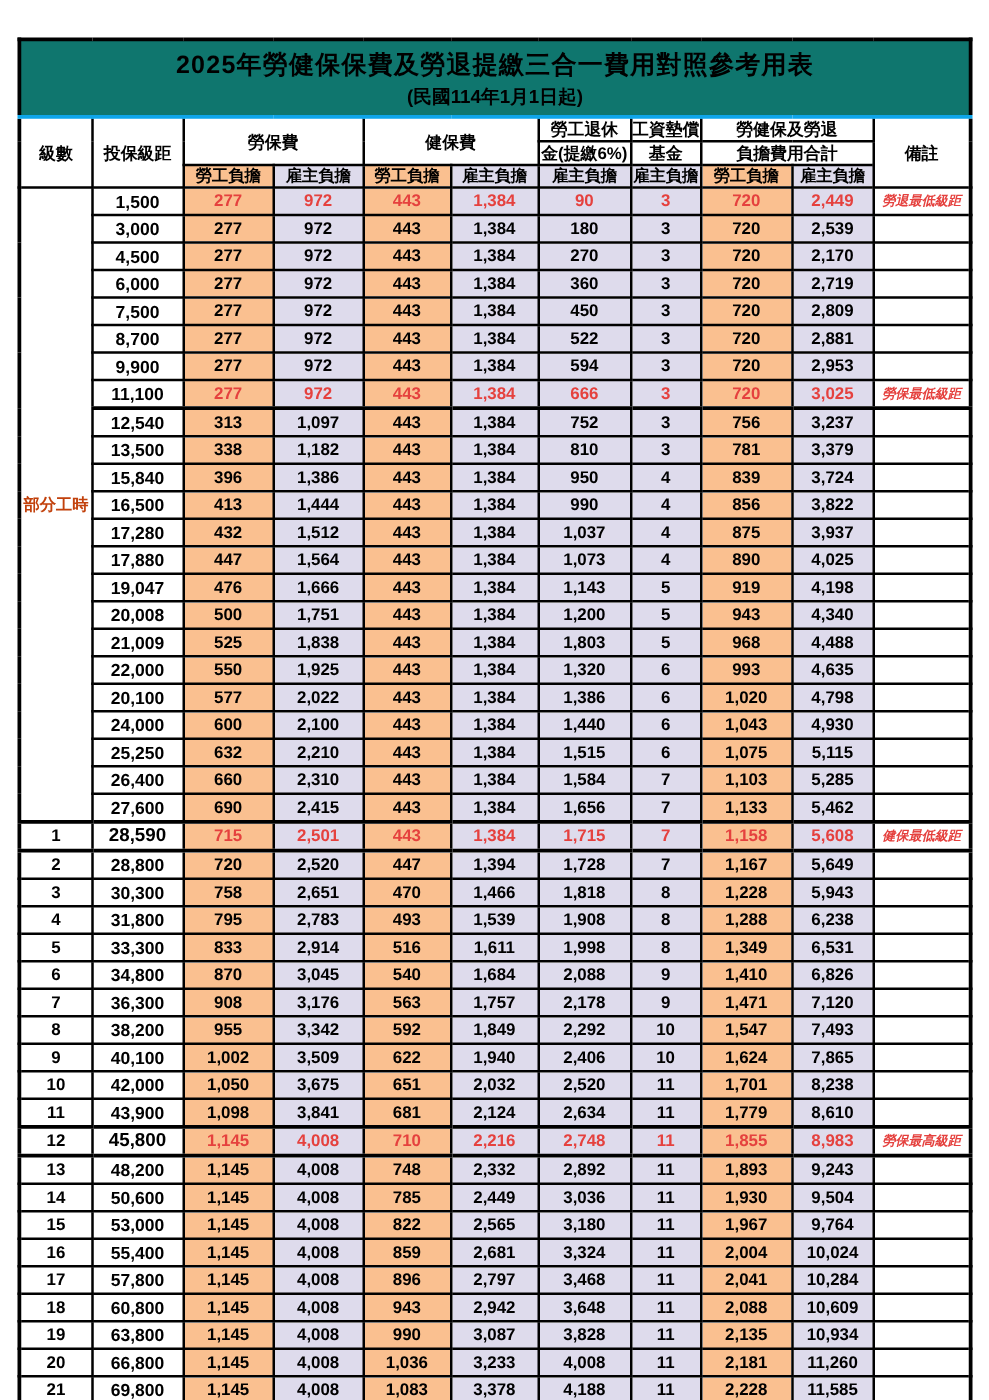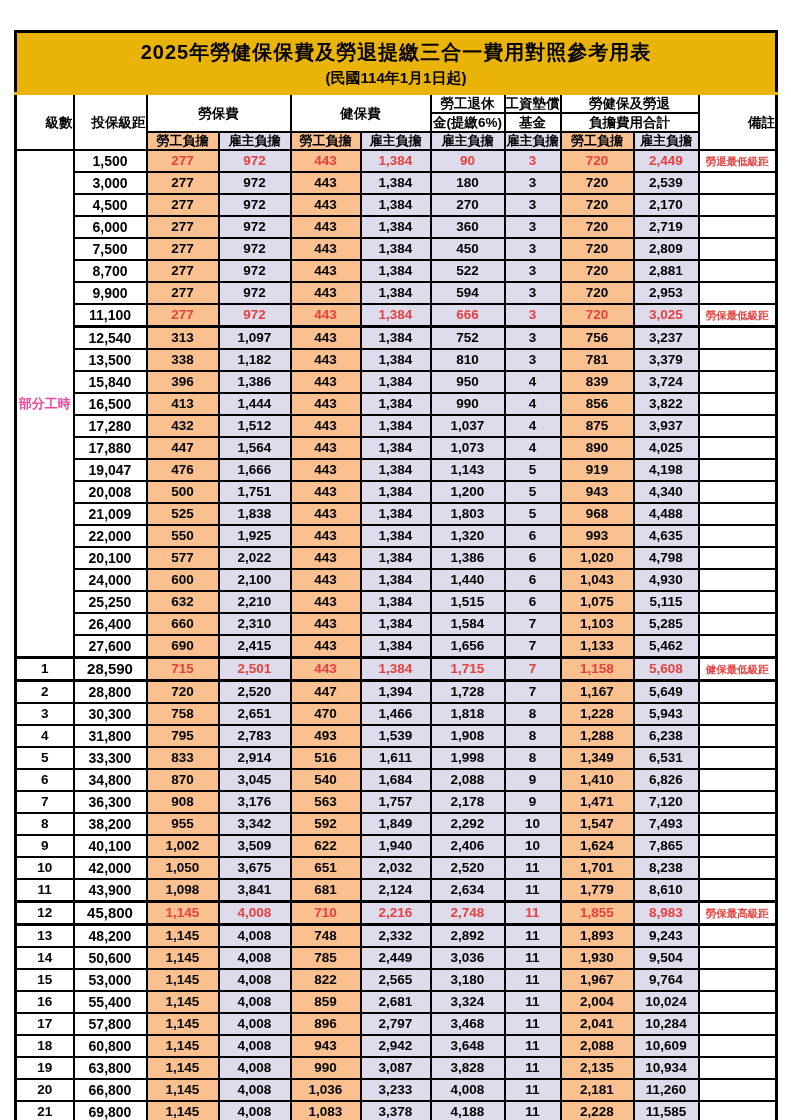--- a/index.html
+++ b/index.html
@@ -7,31 +7,31 @@
     width:791px; height:1120px; box-sizing:border-box;
     padding:30px 0 0 14px; overflow:hidden;
     font-family:"Liberation Sans","DejaVu Sans",sans-serif;
     color:#000;
   }
   table { border-collapse:collapse; border:3px solid #000; table-layout:fixed; }
   td {
     border:2px solid #000; text-align:center; vertical-align:middle;
     font-weight:bold; padding:0; white-space:nowrap; overflow:hidden;
   }
-  .title-cell { border-bottom:3px solid #eab308; padding:5px 0 4px; background:#eab308; }
+  .title-cell { border-bottom:3px solid #0ea5e9; padding:5px 0 4px; background:#0f766e; }
   .t1 { font-size:20px; line-height:29px; letter-spacing:1px; }
   .t2 { font-size:15px; line-height:21px; }
   .hA td, .hB td { font-size:13.5px; height:17px; line-height:17px; background:#fff; }
   .hC td { font-size:13px; height:16px; line-height:16px; }
-  .rowspan-head { font-size:14px;text-align:right; }
+  .rowspan-head { font-size:14px; }
   tbody td { font-size:13.5px; height:20px; line-height:20px; background:#fff; }
   td.bracket { font-size:14px;text-align:center; }
   tr.keyrow td.bracket { font-size:15px; font-weight:800; }
-  td.level-span { font-size:13px; color:#ec4899; }
-  td.remark { font-size:10.5px; color:#e5413e; letter-spacing:0; }
+  td.level-span { font-size:13px; color:#c2410c; }
+  td.remark { font-size:10.5px; color:#e5413e; letter-spacing:0;font-style:italic; }
   .c-emp { background:#fac090 !important; }
   .c-er  { background:#dedbec !important; }
   tr.red td.val { color:#e5413e; }
   tr.tt td { border-top-width:3px; }
   tr.tb td { border-bottom-width:3px; }
 </style>
 </head>
 <body>
 
 <table>

